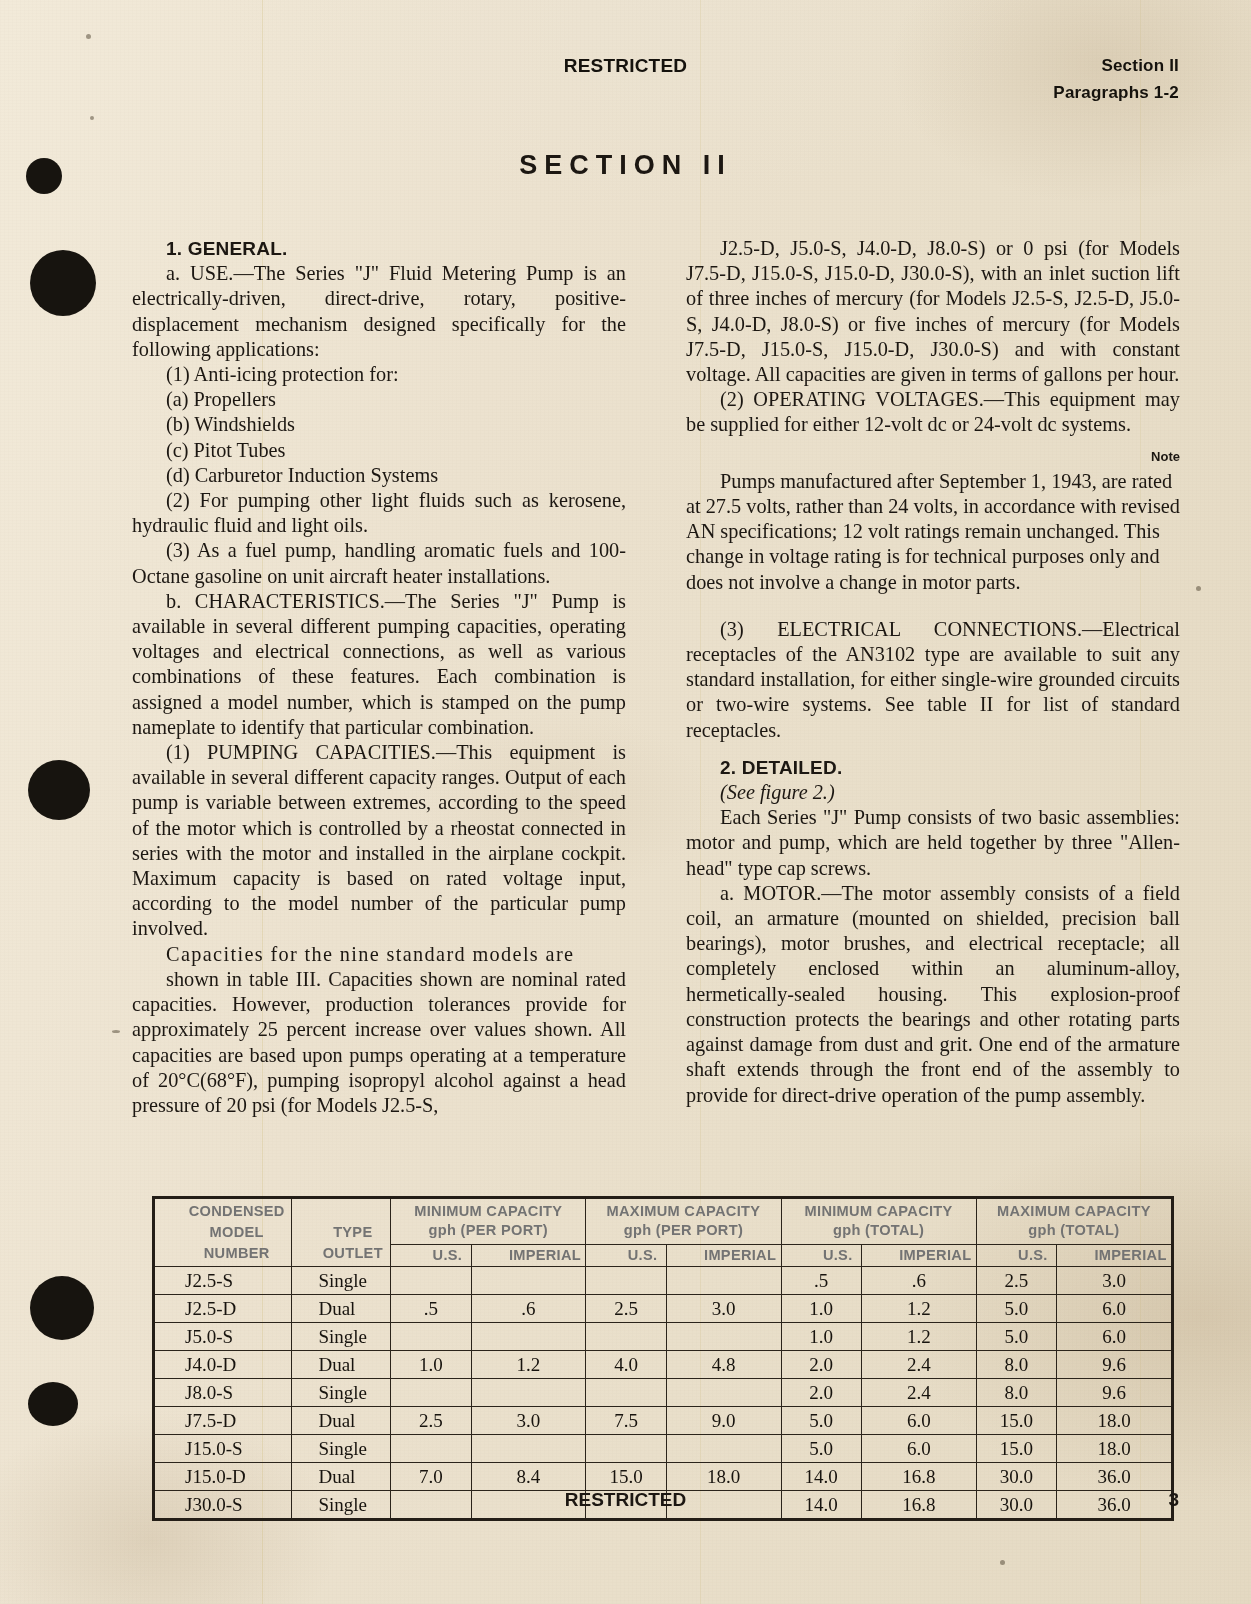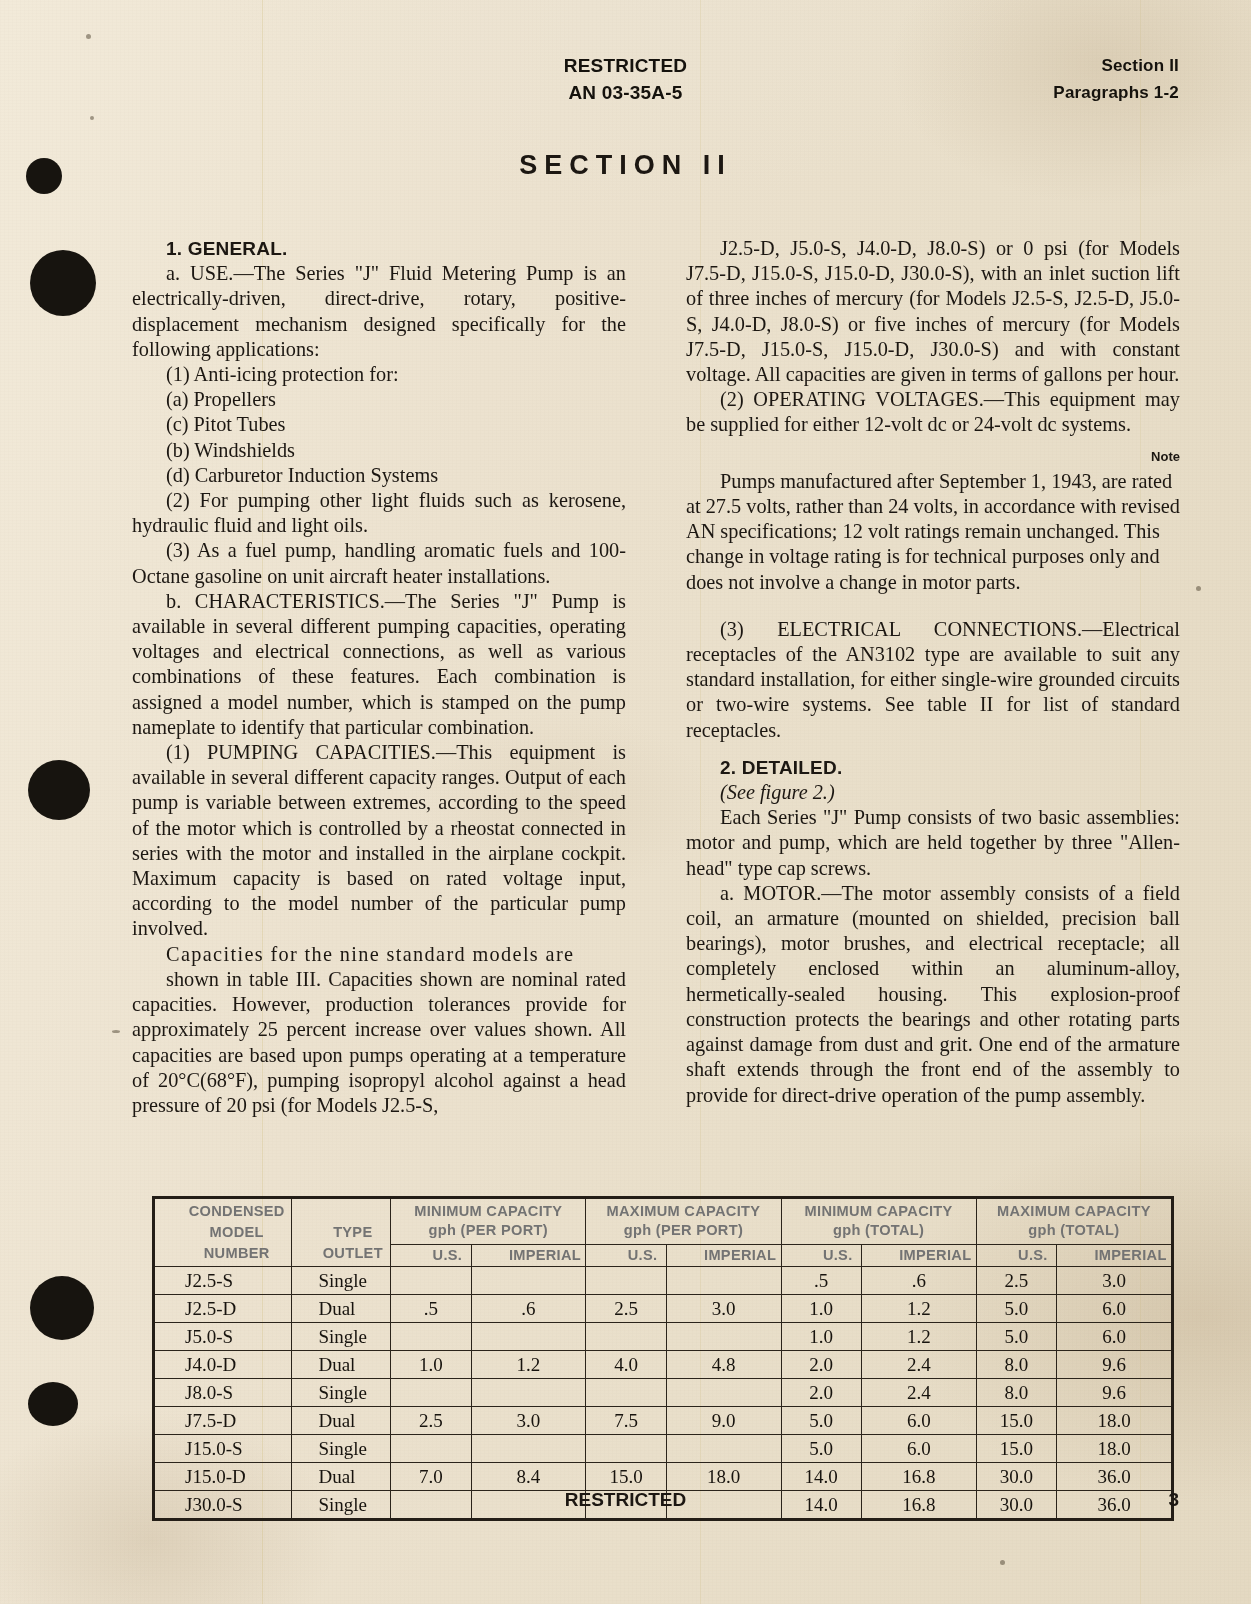--- a/index.html
+++ b/index.html
@@ -112,36 +112,35 @@
 <div class="speck" style="left:86px;top:34px;width:5px;height:5px;"></div>
 <div class="speck" style="left:90px;top:116px;width:4px;height:4px;"></div>
 <div class="speck" style="left:1196px;top:586px;width:5px;height:5px;"></div>
 <div class="speck" style="left:112px;top:1030px;width:8px;height:3px;"></div>
 <div class="speck" style="left:1000px;top:1560px;width:5px;height:5px;"></div>
 
 <div id="page">
 
   <div class="runhead" id="rh-left">
     <div>RESTRICTED</div>
-    <div>AN 03-35A-5</div>
   </div>
   <div class="runhead" id="rh-right">
     <div>Section II</div>
     <div>Paragraphs 1-2</div>
   </div>
 
   <div id="sec-title">SECTION II</div>
 
   <div class="col" id="col-left">
     <p class="head">1. GENERAL.</p>
     <p class="p-alpha">a. USE.—The Series "J" Fluid Metering Pump is an electrically-driven, direct-drive, rotary, positive-displacement mechanism designed specifically for the following applications:</p>
     <p class="lvl2">(1) Anti-icing protection for:</p>
     <p class="lvl3">(a) Propellers</p>
+    <p class="lvl3">(b) Windshields</p>
     <p class="lvl3">(c) Pitot Tubes</p>
-    <p class="lvl3">(b) Windshields</p>
     <p class="lvl3">(d) Carburetor Induction Systems</p>
     <p class="p-num">(2) For pumping other light fluids such as kerosene, hydraulic fluid and light oils.</p>
     <p class="p-num">(3) As a fuel pump, handling aromatic fuels and 100-Octane gasoline on unit aircraft heater installations.</p>
     <p class="p-alpha">b. CHARACTERISTICS.—The Series "J" Pump is available in several different pumping capacities, operating voltages and electrical connections, as well as various combinations of these features. Each combination is assigned a model number, which is stamped on the pump nameplate to identify that particular combination.</p>
     <p class="p-num">(1) PUMPING CAPACITIES.—This equipment is available in several different capacity ranges. Output of each pump is variable between extremes, according to the speed of the motor which is controlled by a rheostat connected in series with the motor and installed in the airplane cockpit. Maximum capacity is based on rated voltage input, according to the model number of the particular pump involved.</p>
     <p class="p-num" style="text-align:left;">
       <span class="spread">Capacities for the nine standard models are</span>
     </p>
     <p class="nohang" style="margin-top:-25.2px;padding-top:25.2px;">shown in table III. Capacities shown are nominal rated capacities. However, production tolerances provide for approximately 25 percent increase over values shown. All capacities are based upon pumps operating at a temperature of 20°C(68°F), pumping isopropyl alcohol against a head pressure of 20 psi (for Models J2.5-S,</p>
   </div>

